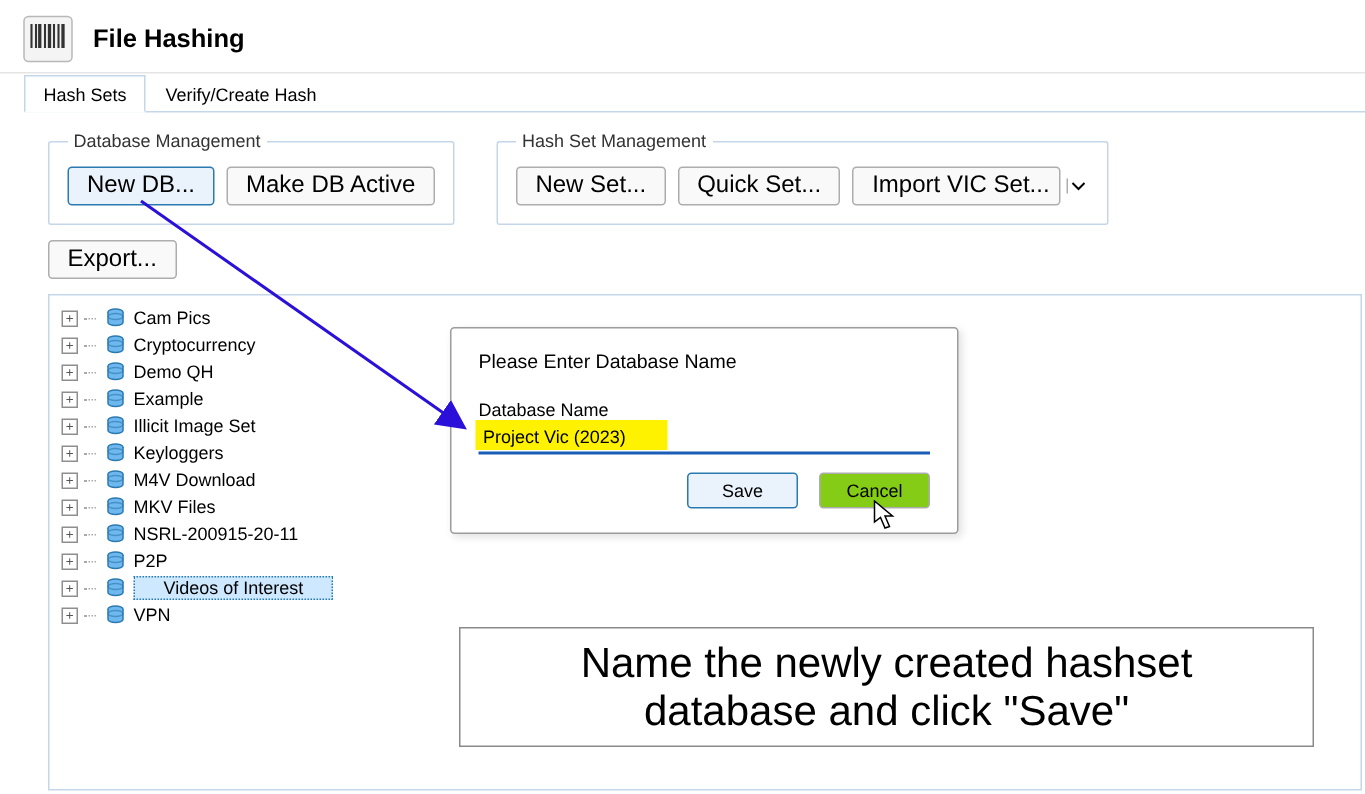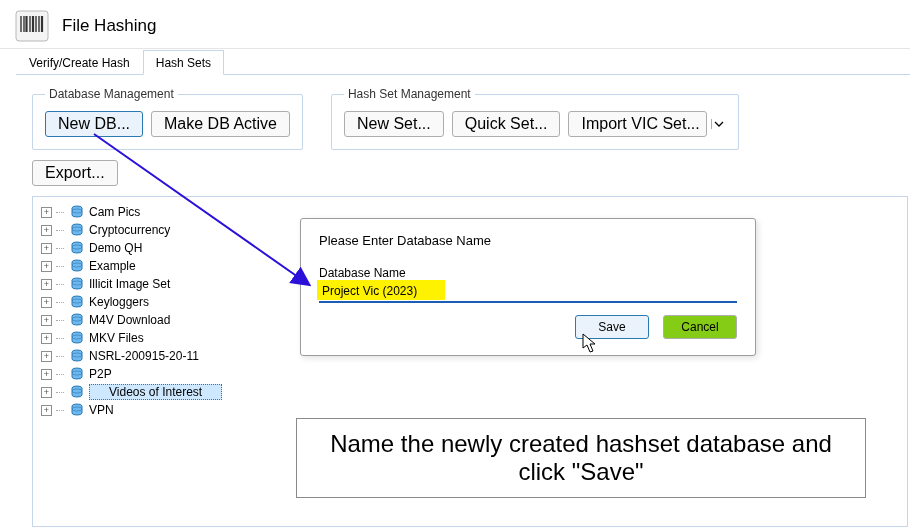--- a/index.html
+++ b/index.html
@@ -18,21 +18,21 @@
     display: flex;
     align-items: center;
     padding: 8px 14px 4px 14px;
     border-bottom: 1px solid #e5e5e5;
   }
   .header-icon {
     width: 36px; height: 36px;
     margin-right: 12px;
     display: flex; align-items: center; justify-content: center;
   }
-  .header-title { font-size: 17px; font-weight: normal; }
+  .header-title { font-size: 17px; font-weight: bold; }
 
   .tabs {
     display: flex;
     margin: 0 0 0 16px;
     border-bottom: 1px solid #c5d6ea;
   }
   .tab {
     padding: 5px 12px 4px 12px;
     font-size: 12px;
     cursor: pointer;
@@ -119,21 +119,21 @@
   }
   .tree-db-icon {
     width: 14px; height: 14px;
     margin: 0 3px 0 4px;
   }
   .tree-item .label { font-size: 12px; }
 
   .dialog {
     position: absolute;
     left: 300px; top: 218px;
-    width: 456px;
+    width: 339px;
     background: #fff;
     border: 1px solid #9c9c9c;
     border-radius: 3px;
     box-shadow: 2px 2px 6px rgba(0,0,0,0.12);
     padding: 14px 18px 16px 18px;
   }
   .dialog-title { font-size: 13px; margin-bottom: 18px; }
   .dlg-label { font-size: 12px; margin-bottom: 2px; }
   .dlg-input-wrap { position: relative; }
   .dlg-input {
@@ -164,27 +164,27 @@
     border: 1px solid #adadad;
     background: #84cc16;
     border-radius: 3px;
     cursor: pointer;
     font-family: inherit; font-size: 12px;
   }
   .dlg-btn.primary { border-color: #2a7ab0; background: #eaf3fb; }
 
   .instruction {
     position: absolute;
-    left: 296px; top: 418px;
+    left: 306px; top: 418px;
     width: 570px; height: 80px;
     border: 1px solid #8a8a8a;
     background: #fff;
     display: flex; align-items: center; justify-content: center;
     text-align: center;
-    font-size: 24px;
+    font-size: 28px;
     padding: 6px 29px;
   }
 
   .arrow-svg {
     position: absolute;
     left: 90px; top: 128px;
     pointer-events: none;
     z-index: 20;
   }
 
@@ -211,22 +211,22 @@
         <line x1="22" y1="8" x2="22" y2="24"></line>
         <line x1="25" y1="8" x2="25" y2="24"></line>
         <line x1="28" y1="8" x2="28" y2="24" stroke-width="2.2"></line>
       </g>
     </svg>
   </span>
   <span class="header-title">File Hashing</span>
 </div>
 
 <div class="tabs">
+  <div class="tab active">Hash Sets</div>
   <div class="tab">Verify/Create Hash</div>
-  <div class="tab active">Hash Sets</div>
 </div>
 
 <div class="content-row">
   <fieldset class="group">
     <legend>Database Management</legend>
     <div class="btn-row">
       <button class="btn selected">New DB...</button>
       <button class="btn">Make DB Active</button>
     </div>
   </fieldset>

